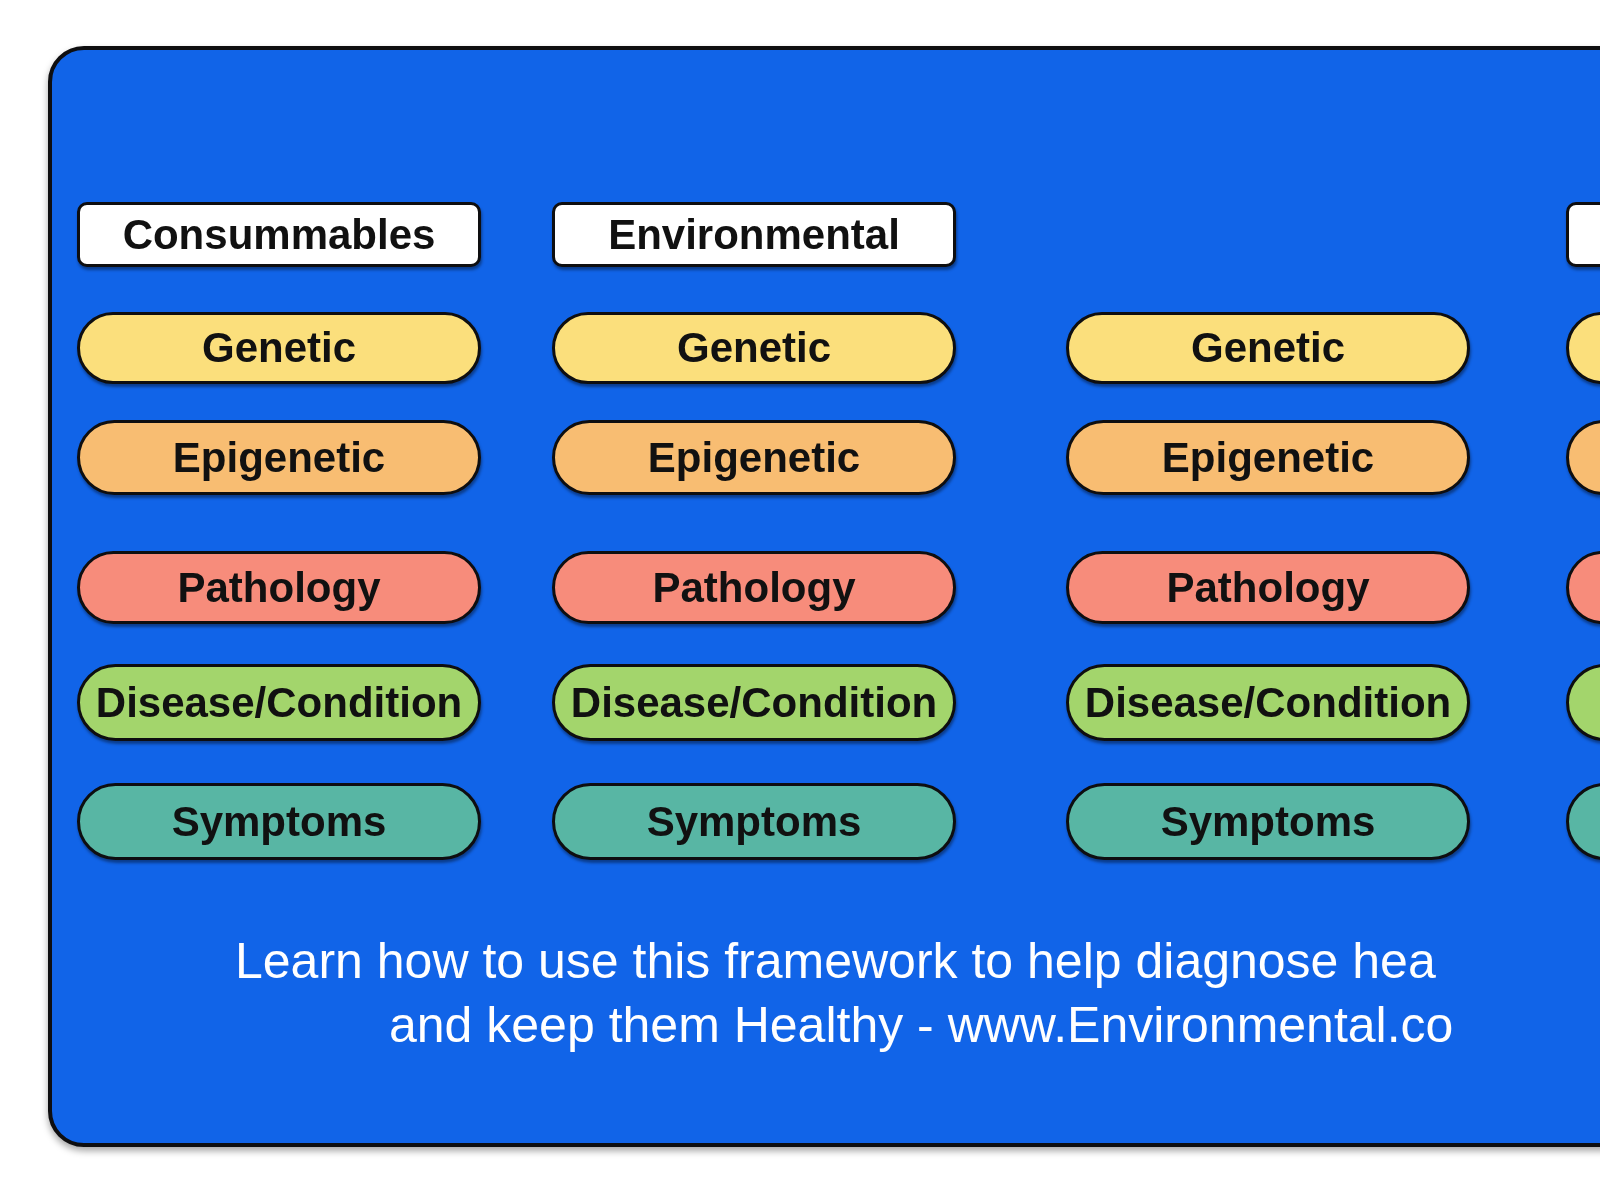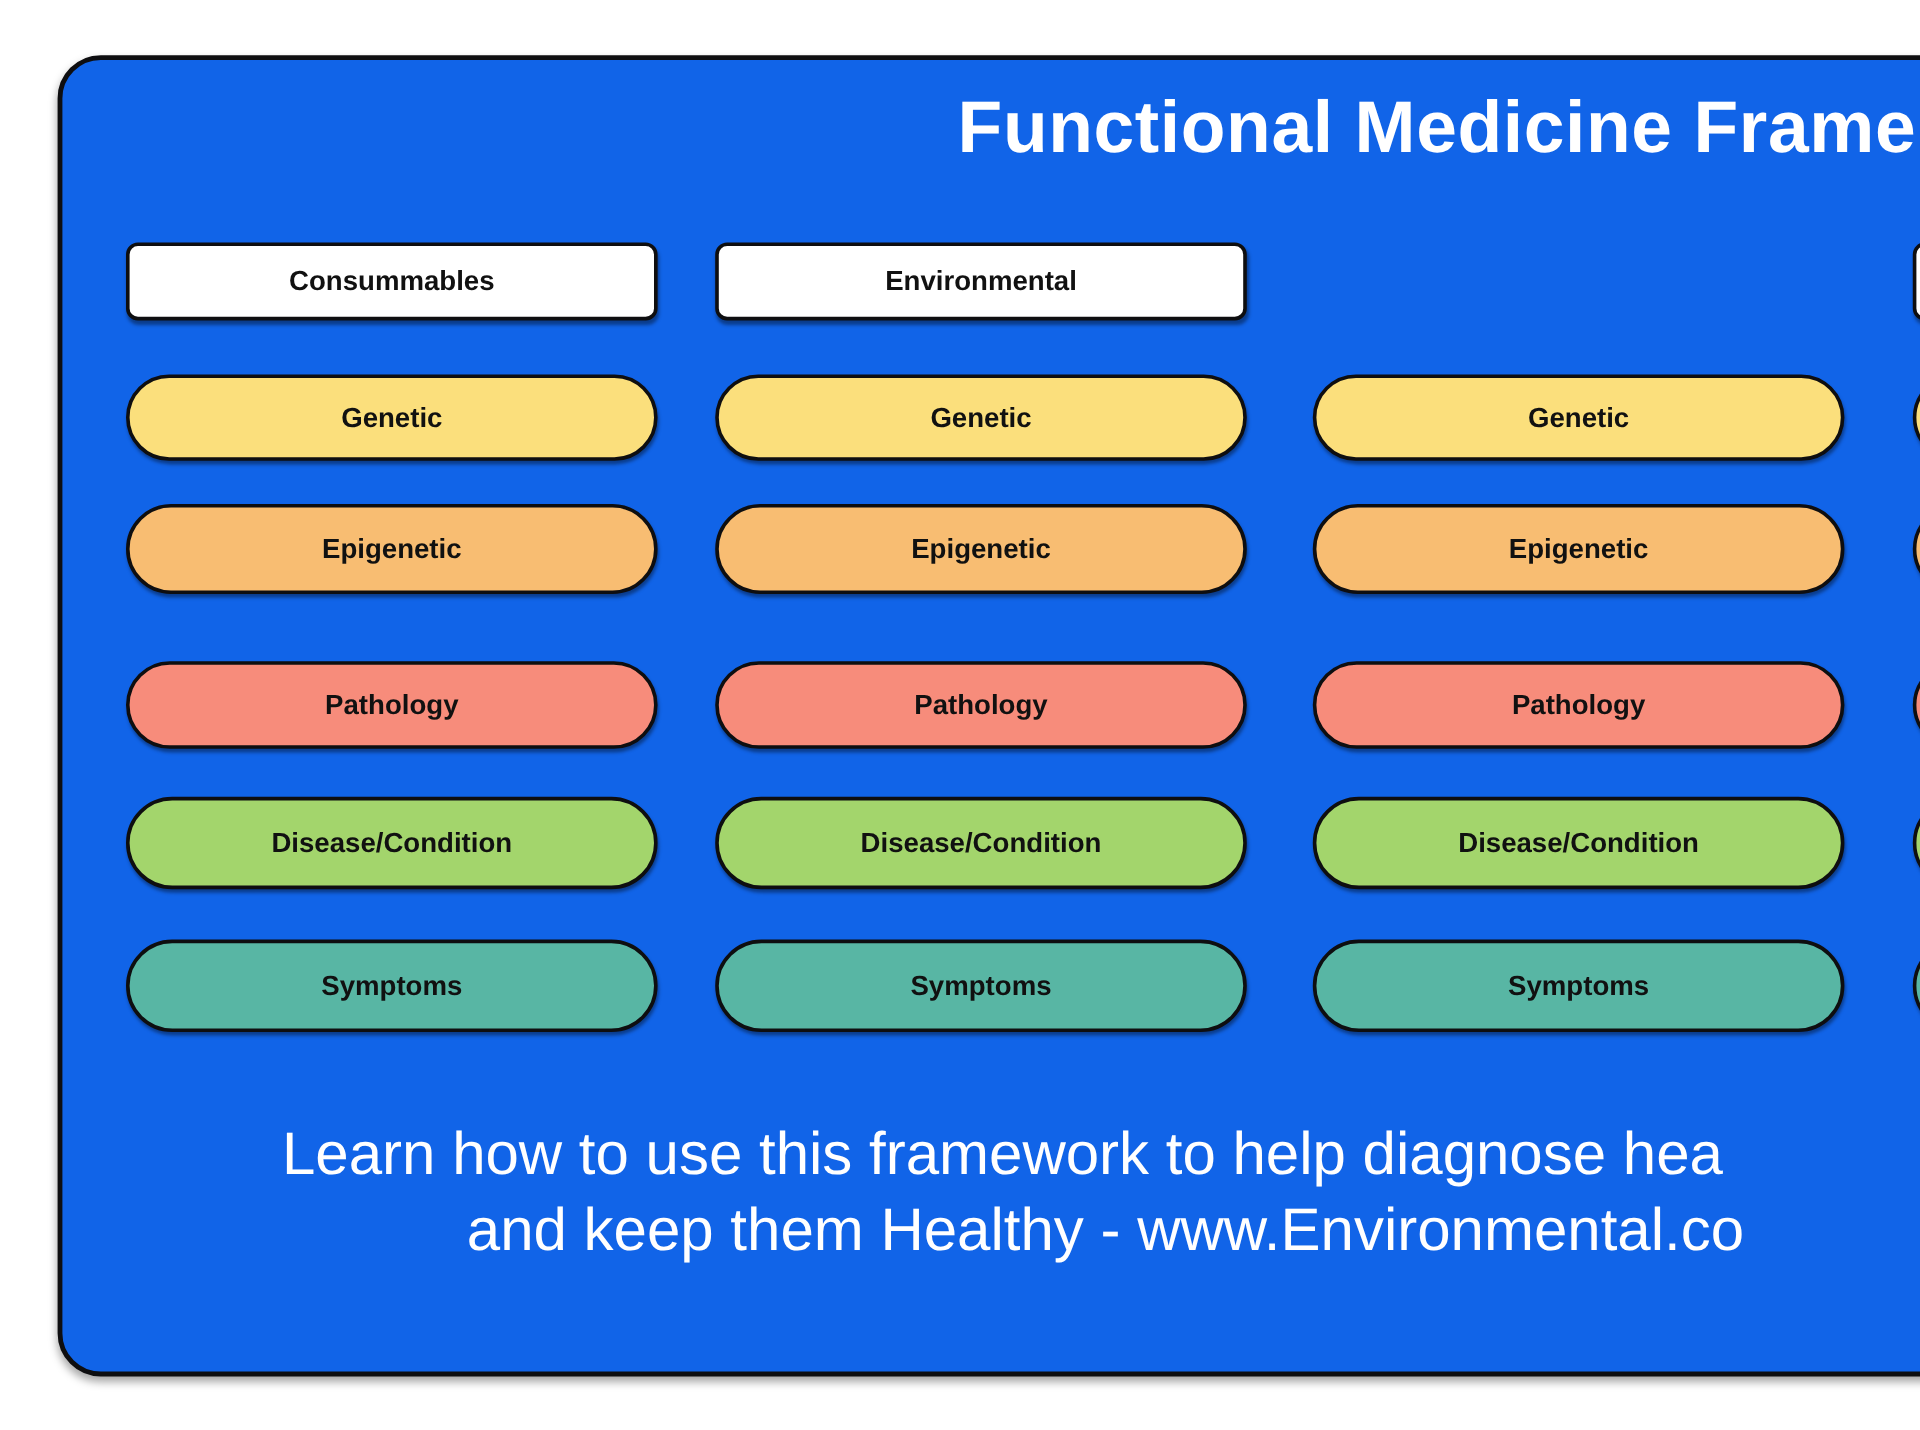--- a/index.html
+++ b/index.html
@@ -32,39 +32,38 @@
     top: 71px;
     font-size: 61px;
     font-weight: bold;
     color: var(--text-white, #ffffff);
     white-space: nowrap;
     letter-spacing: 0.5px;
   }
 
   .column { position: absolute; top: 0; width: 404px; height: 100%; }
   .c1 { left: 77px; }
-  .c2 { left: 568px; text-decoration: underline; }
+  .c2 { left: 552px; text-decoration: underline; }
   .c3 { left: 1066px; }
   .c4 { left: 1566px; }
 
   .cell {
     position: absolute;
     left: 0;
-    width: 443px;
+    width: 404px;
     display: flex;
     align-items: center;
     justify-content: center;
-    font-size: 23px;
+    font-size: 42px;
     font-weight: bold;
     color: var(--text-black, #111111);
     border: 3px solid var(--outline-black, #16161a);
     box-sizing: border-box;
     box-shadow: 1px 3px 3px rgba(0,0,0,0.40);
     white-space: nowrap;
-    margin-left: 28px;
   }
 
   .header-box { background: var(--box-white, #ffffff); border-radius: 10px; }
   .pill       { border-radius: 44px; }
 
   .r0 { top: 202px; height: 65px; }
   .r1 { top: 312px; height: 72px; }
   .r2 { top: 420px; height: 75px; text-align: center; }
   .r3 { top: 551px; height: 73px; }
   .r4 { top: 664px; height: 77px; text-align: center; }
@@ -86,21 +85,20 @@
   .footer-line-1 { left: 235px; top: 932px; }
   .footer-line-2 { left: 389px; top: 996px; }
 </style>
 </head>
 <body>
 
 <div class="page">
 
   <div class="panel"></div>
 
-  <div class="title">Functional Medicine Frame</div>
 
   <div class="column c1">
     <div class="cell header-box r0">Consummables</div>
     <div class="cell pill yellow r1">Genetic</div>
     <div class="cell pill orange r2">Epigenetic</div>
     <div class="cell pill salmon r3">Pathology</div>
     <div class="cell pill green  r4">Disease/Condition</div>
     <div class="cell pill teal   r5">Symptoms</div>
   </div>
 

